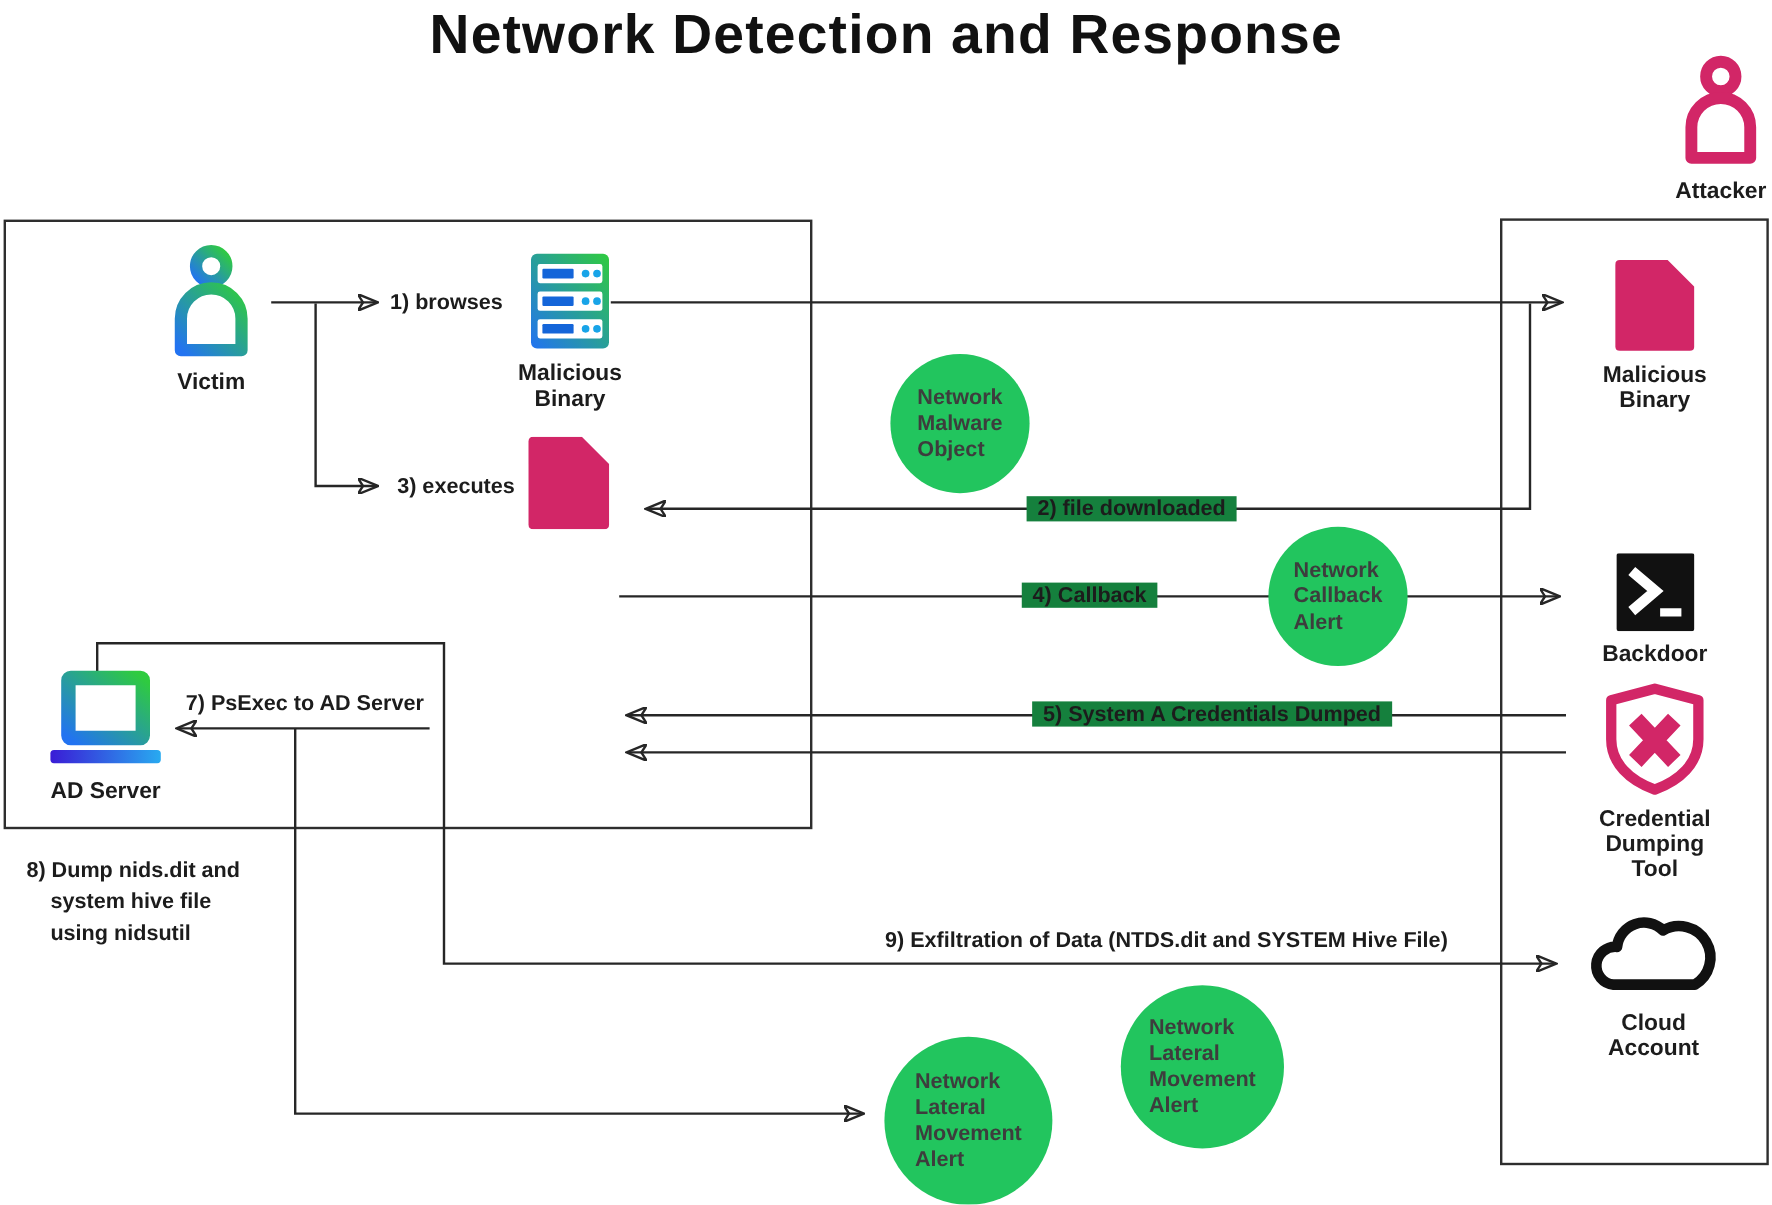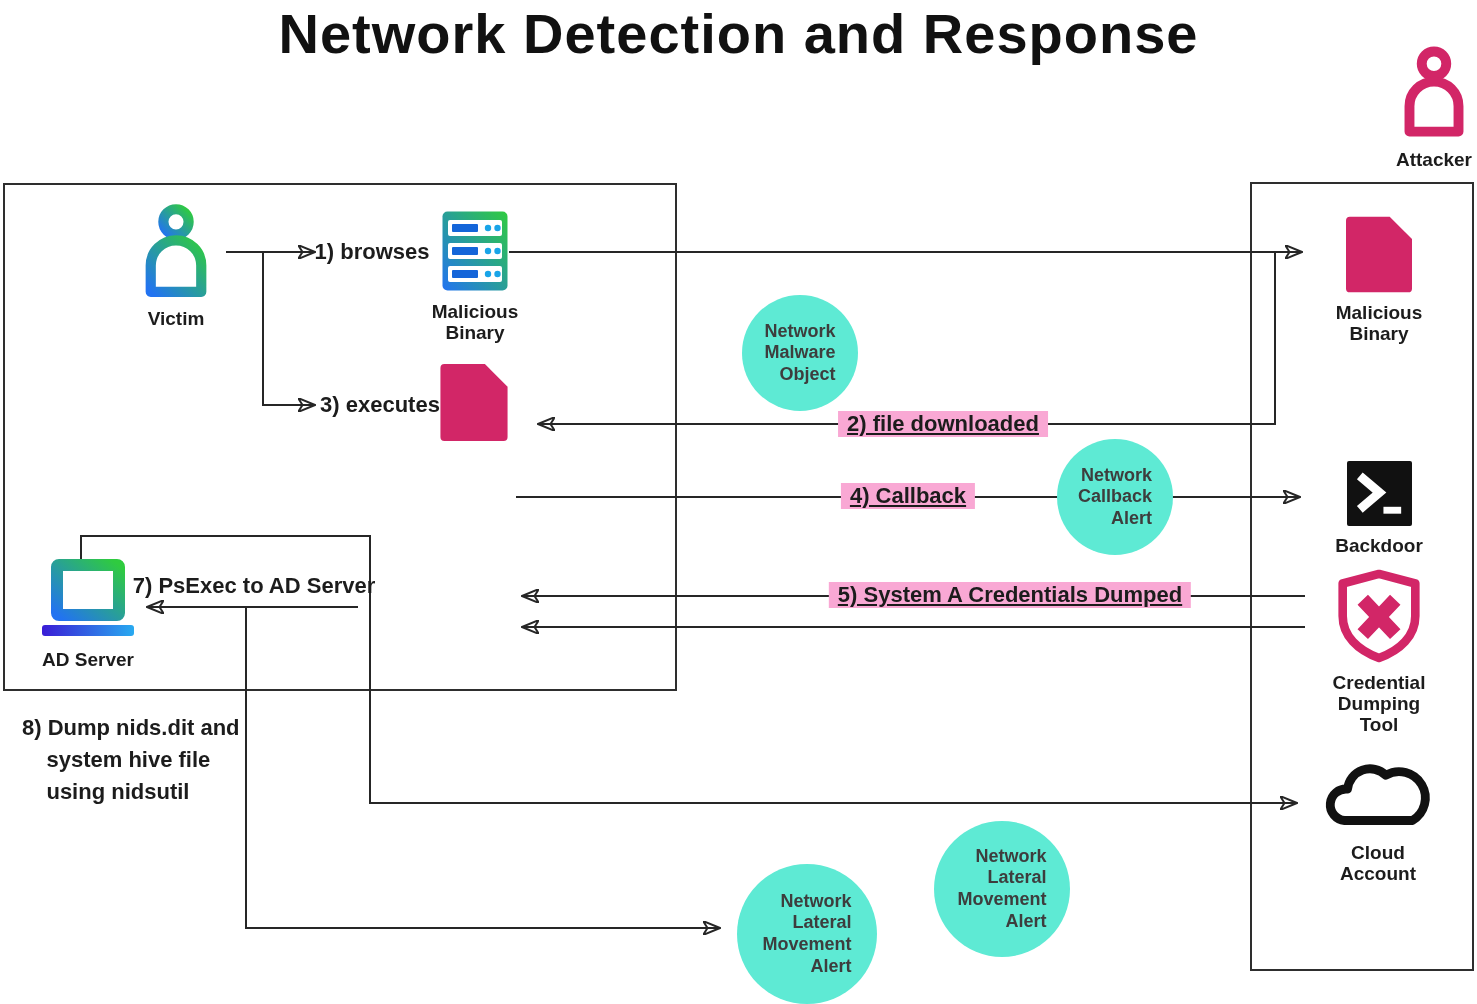--- a/index.html
+++ b/index.html
@@ -1,33 +1,33 @@
 <!DOCTYPE html>
 <html><head>
 <meta charset="utf-8">
 <style>
   html,body{margin:0;padding:0;background:#ffffff;}
   .canvas{position:relative;width:1477px;height:1004px;background:#fff;overflow:hidden;
           font-family:"Liberation Sans",sans-serif;color:#1c1c1c;}
   .title{position:absolute;left:0;right:0;top:1px;text-align:center;
-         font-size:56px;font-weight:bold;letter-spacing:1px;color:#111;}
+         font-size:46px;font-weight:bold;letter-spacing:1px;color:#111;}
   .netbox{position:absolute;border:2px solid #2e2e2e;background:transparent;box-sizing:border-box;z-index:0;}
   .box-left{left:3px;top:183px;width:674px;height:508px;}
   .box-right{left:1250px;top:182px;width:224px;height:789px;}
   svg.connectors{position:absolute;left:0;top:0;z-index:1;}
   svg.connectors path{stroke:#262626;stroke-width:2;fill:none;}
   .node{position:absolute;display:flex;flex-direction:column;align-items:center;z-index:3;}
   .node-label{font-size:19px;font-weight:bold;text-align:center;white-space:pre-line;
               line-height:1.1;color:#1c1c1c;margin-top:10px;}
-  .alert-circle{position:absolute;border-radius:50%;background:#5eead4;z-index:2;
-                display:flex;align-items:center;justify-content:center;text-align:right;
+  .alert-circle{position:absolute;border-radius:50%;background:#22c55e;z-index:2;
+                display:flex;align-items:center;justify-content:center;text-align:left;
                 font-size:18px;font-weight:bold;color:#3d3d3d;white-space:pre-line;line-height:1.2;}
-  .edge-label{position:absolute;transform:translate(-50%,-50%);font-size:22px;font-weight:bold;
+  .edge-label{position:absolute;transform:translate(-50%,-50%);font-size:18px;font-weight:bold;
               color:#1c1c1c;white-space:nowrap;z-index:3;}
-  .edge-label.on-line{background:#f9a8d4;padding:0 9px;text-decoration:underline;}
+  .edge-label.on-line{background:#15803d;padding:0 9px;}
   .edge-label.block{transform:none;white-space:pre;text-align:left;line-height:1.45;}
 </style>
 </head>
 <body>
 
 <div class="canvas">
 
   <div class="title">Network Detection and Response</div>
 
   <div class="netbox box-left"></div>
@@ -68,20 +68,21 @@
 
   <div class="edge-label" style="left:372px;top:252px;">1) browses</div>
   <div class="edge-label on-line" style="left:943px;top:424px;">2) file downloaded</div>
   <div class="edge-label" style="left:380px;top:405px;">3) executes</div>
   <div class="edge-label on-line" style="left:908px;top:496px;">4) Callback</div>
   <div class="edge-label on-line" style="left:1010px;top:595px;">5) System A Credentials Dumped</div>
   <div class="edge-label" style="left:254px;top:586px;">7) PsExec to AD Server</div>
   <div class="edge-label block" style="left:22px;top:712px;">8) Dump nids.dit and
     system hive file
     using nidsutil</div>
+  <div class="edge-label" style="left:972px;top:784px;">9) Exfiltration of Data (NTDS.dit and SYSTEM Hive File)</div>
 
   <div class="node" style="left:1376px;top:44px;width:116px;">
     <svg width="66" height="96" viewBox="0 0 70 96">
       <circle cx="35" cy="18" r="13" fill="none" stroke="#D22667" stroke-width="10.5"></circle>
       <path d="M 9,90 L 9,63 A 26,26 0 0 1 61,63 L 61,90 Z" fill="none" stroke="#D22667" stroke-width="10.5" stroke-linejoin="round"></path>
     </svg>
     <div class="node-label">Attacker</div>
   </div>
 
   <div class="node" style="left:118px;top:203px;width:116px;">

